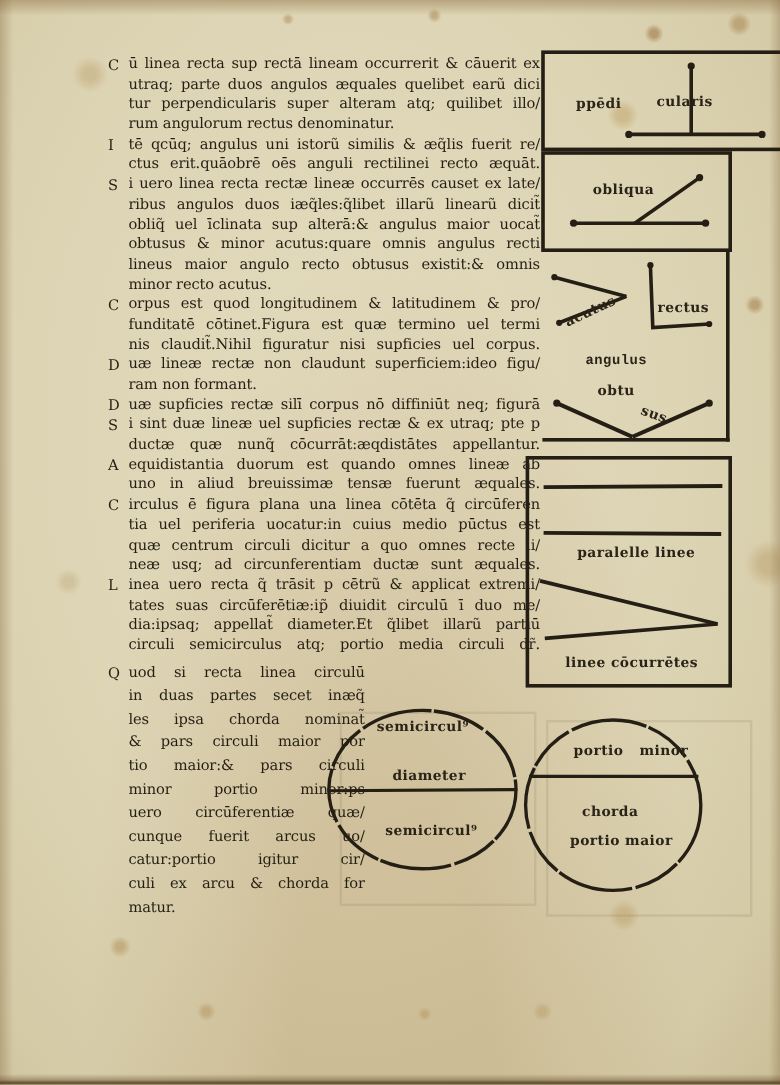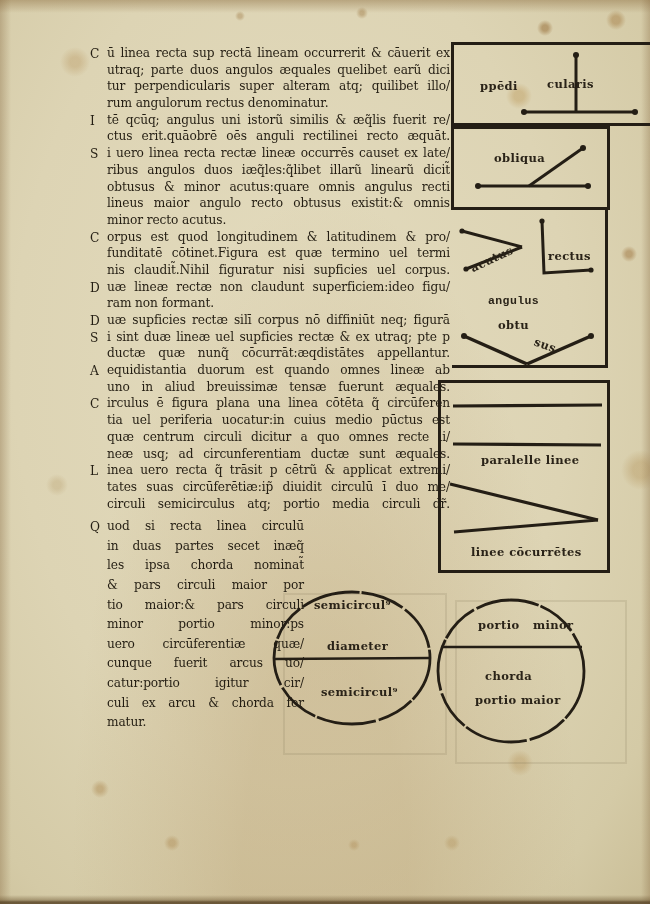--- a/index.html
+++ b/index.html
@@ -83,20 +83,21 @@
       </div>
       <div class="para">
         <span class="initial">I</span>
         <div class="line">tē qcūq; angulus uni istorũ similis &amp; æq̃lis fuerit re/</div>
         <div class="line">ctus erit.quāobrē oēs anguli rectilinei recto æquāt.</div>
       </div>
       <div class="para">
         <span class="initial">S</span>
         <div class="line">i uero linea recta rectæ lineæ occurrēs causet ex late/</div>
         <div class="line">ribus angulos duos iæq̃les:q̃libet illarũ linearũ dicit̃</div>
+        <div class="line">obliq̃ uel īclinata sup alterā:&amp; angulus maior uocat̃</div>
         <div class="line">obtusus &amp; minor acutus:quare omnis angulus recti</div>
         <div class="line">lineus maior angulo recto obtusus existit:&amp; omnis</div>
         <div class="line short">minor recto acutus.</div>
       </div>
       <div class="para">
         <span class="initial">C</span>
         <div class="line">orpus est quod longitudinem &amp; latitudinem &amp; pro/</div>
         <div class="line">funditatē cōtinet.Figura est quæ termino uel termi</div>
         <div class="line">nis claudit̃.Nihil figuratur nisi supficies uel corpus.</div>
       </div>
@@ -123,20 +124,21 @@
         <span class="initial">C</span>
         <div class="line">irculus ē figura plana una linea cōtēta q̃ circūferen</div>
         <div class="line">tia uel periferia uocatur:in cuius medio pūctus est</div>
         <div class="line">quæ centrum circuli dicitur a quo omnes recte li/</div>
         <div class="line">neæ usq; ad circunferentiam ductæ sunt æquales.</div>
       </div>
       <div class="para">
         <span class="initial">L</span>
         <div class="line">inea uero recta q̃ trāsit p cētrũ &amp; applicat extremi/</div>
         <div class="line">tates suas circūferētiæ:ip̃ diuidit circulū ī duo me/</div>
+        <div class="line">dia:ipsaq; appellat̃ diameter.Et q̃libet illarũ partiū</div>
         <div class="line">circuli semicirculus atq; portio media circuli dr̃.</div>
       </div>
       <div class="para narrow">
         <span class="initial">Q</span>
         <div class="line">uod si recta linea circulū</div>
         <div class="line">in duas partes secet inæq̃</div>
         <div class="line">les ipsa chorda nominat̃</div>
         <div class="line">&amp; pars circuli maior por</div>
         <div class="line">tio maior:&amp; pars circuli</div>
         <div class="line">minor portio minor:ps</div>

